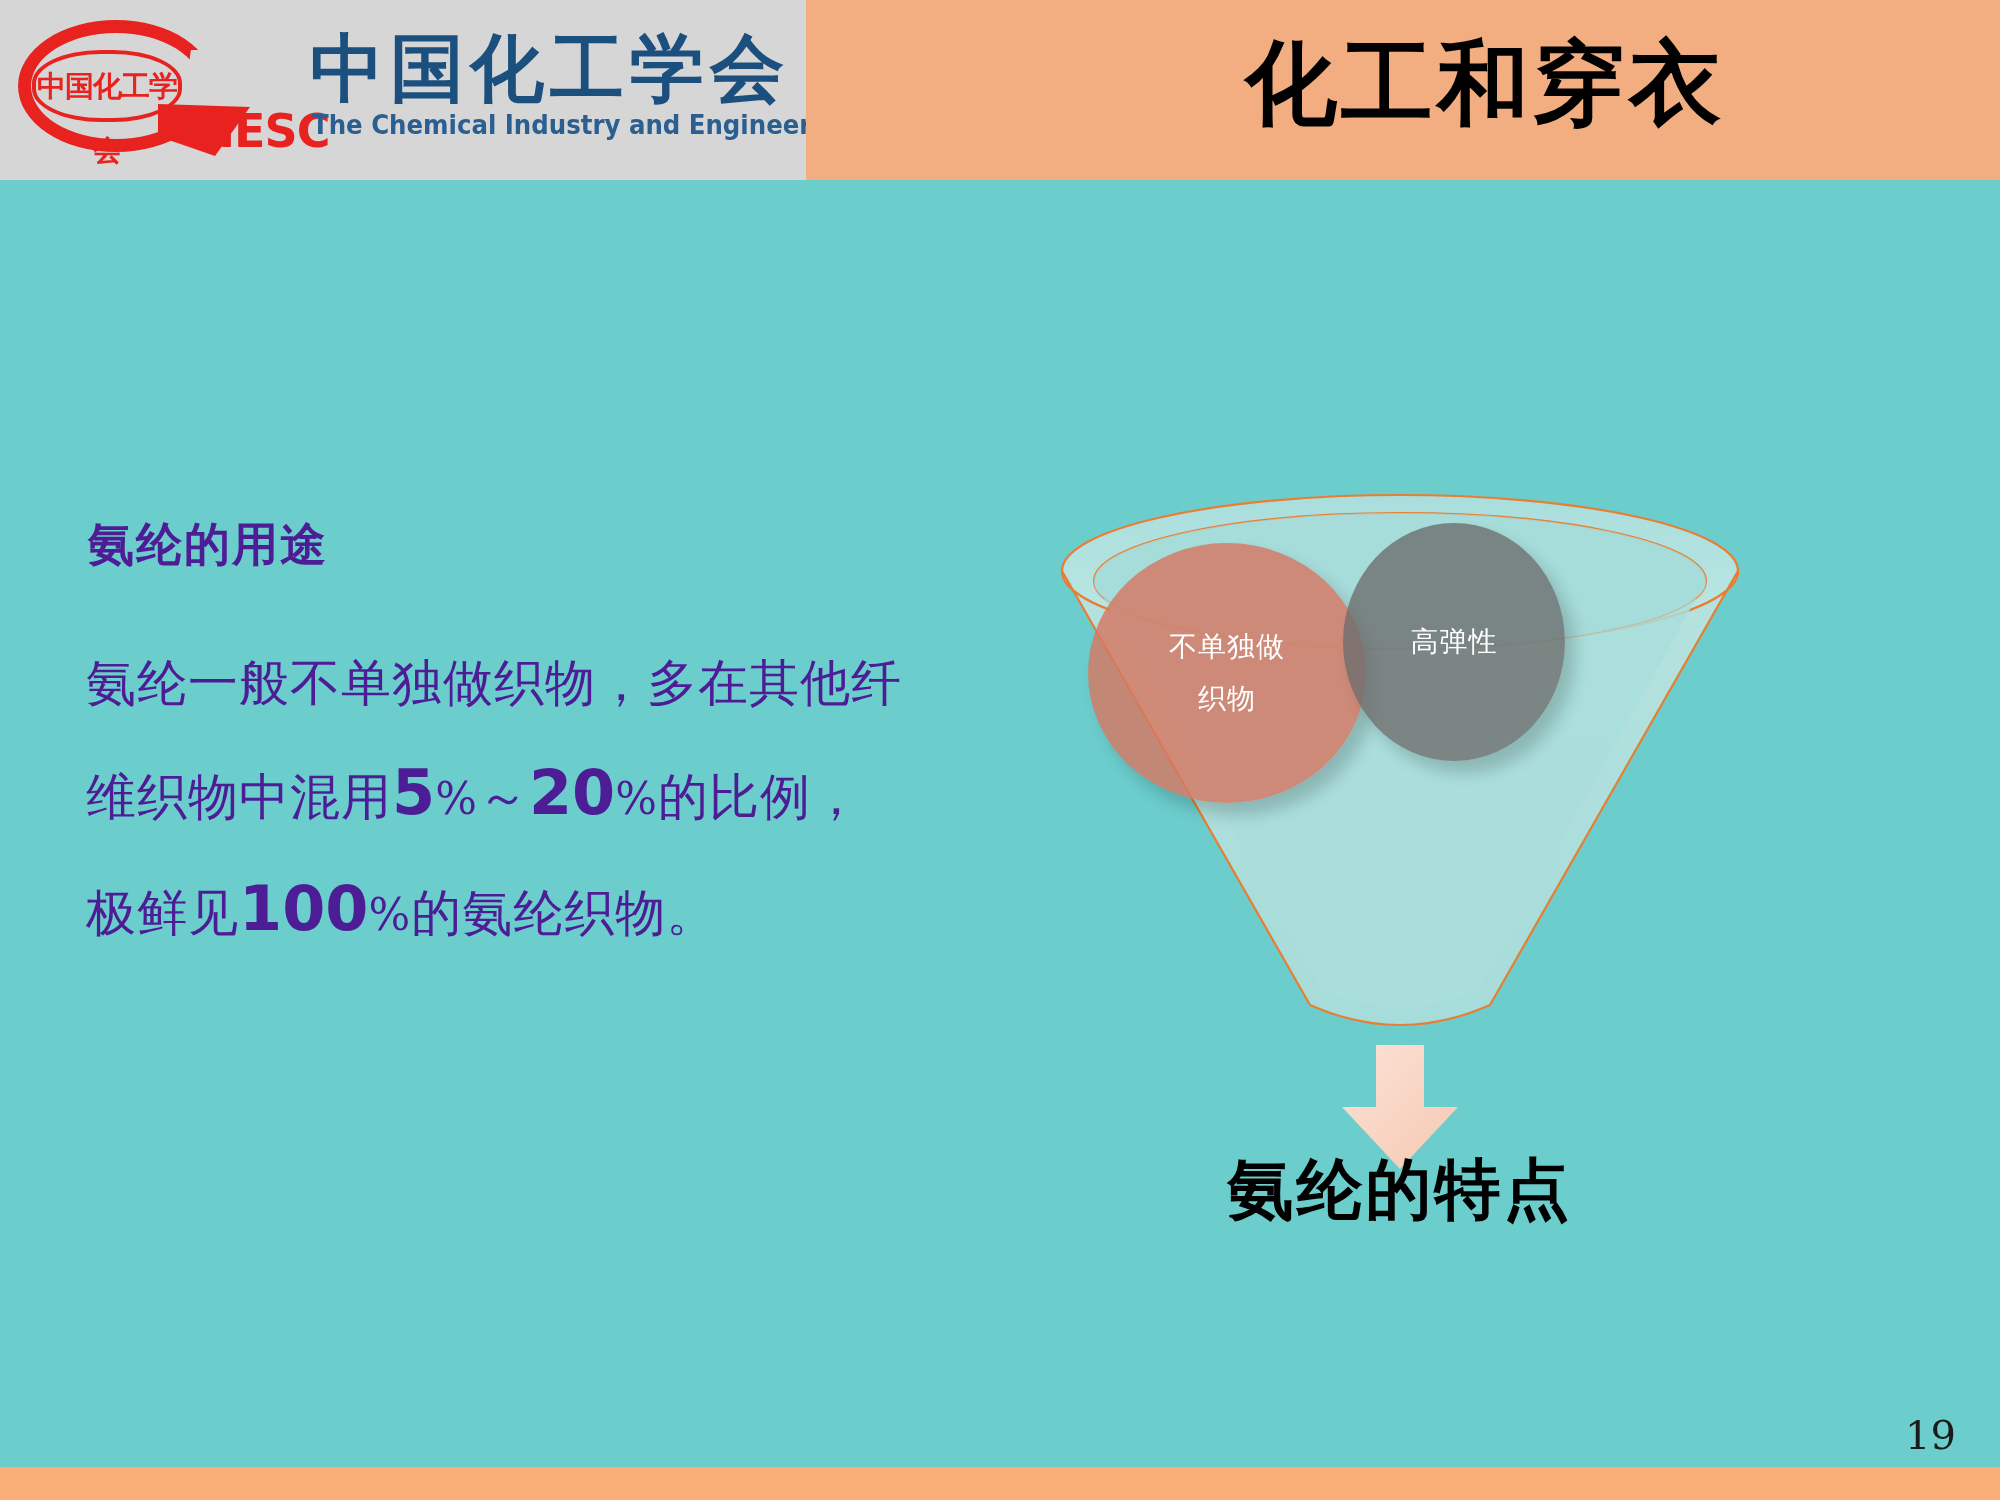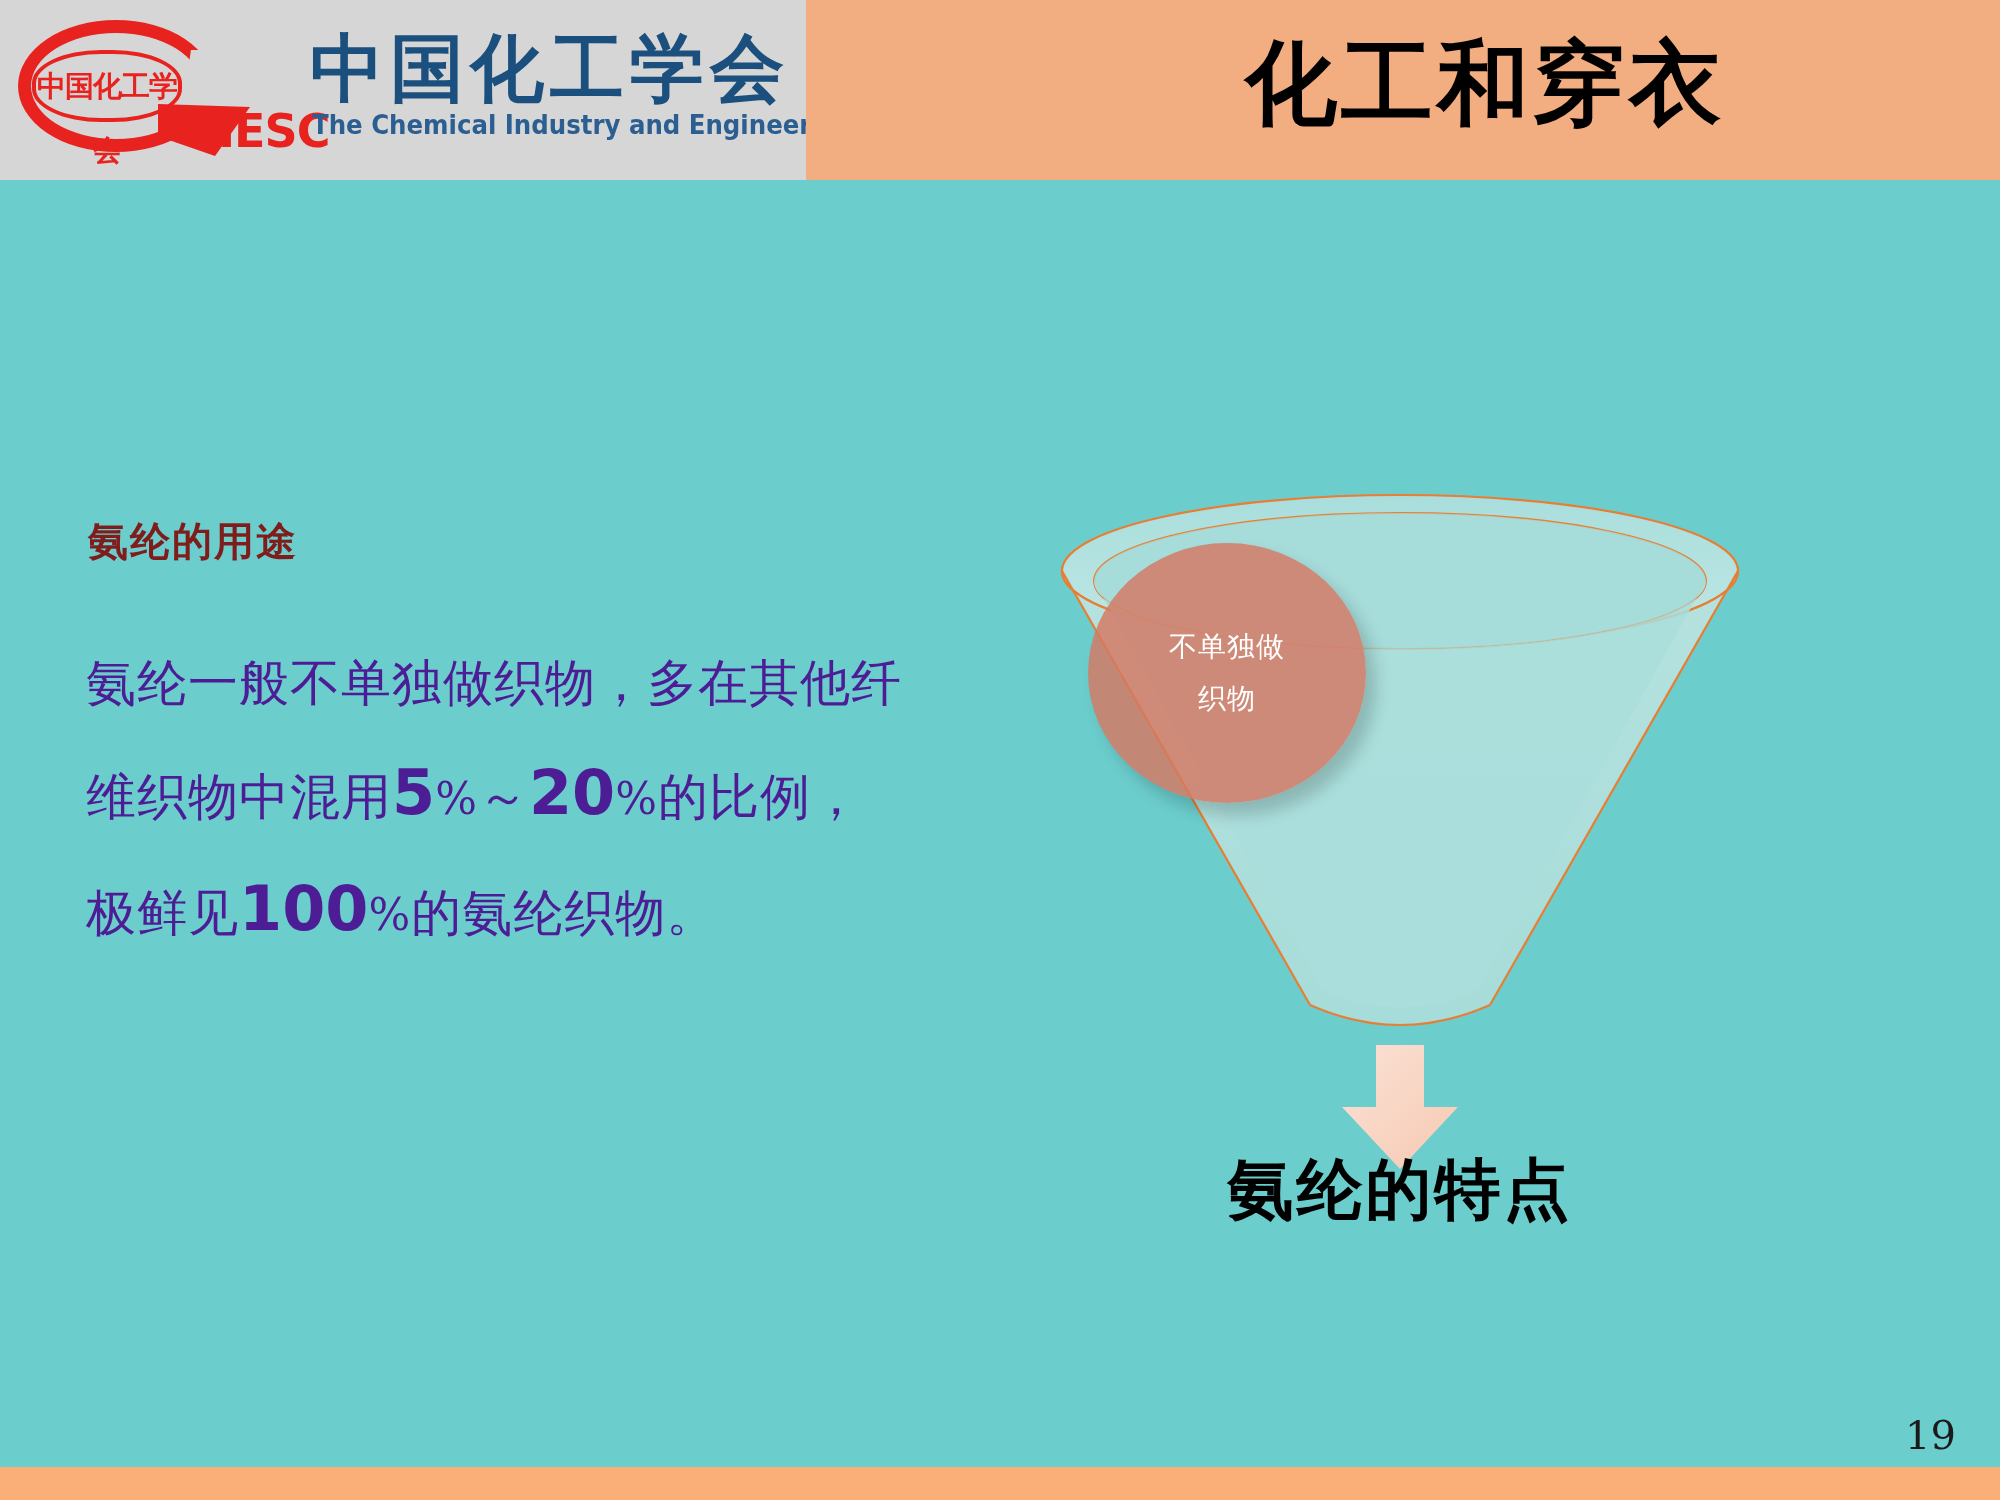--- a/index.html
+++ b/index.html
@@ -113,24 +113,24 @@
     letter-spacing: 4px;
     line-height: 118px;
     text-align: center;
     white-space: nowrap;
   }
 
   
   #body-heading {
     position: absolute;
     left: 88px; top: 514px;
-    color: #7f1d1d;
-    font-family: "DejaVu Serif", serif;
-    font-weight: 700;
-    font-size: 40px;
+    color: #4c1d95;
+    font-family: "DejaVu Serif", serif;
+    font-weight: 700;
+    font-size: 46px;
     letter-spacing: 2px;
     white-space: nowrap;
   }
   #body-paragraph {
     position: absolute;
     left: 86px; top: 628px;
     width: 880px;
     color: #4c1d95;
     font-family: "DejaVu Serif", serif;
     font-size: 50px;
@@ -283,20 +283,23 @@
                A306,68 0 0 1 34,96 Z" fill="#a9dedc" opacity="0.85"></path>
     </svg>
 
     <div class="bubble" id="bubble-fabric">
       <span>
         <span>不单独做</span><br>
         <span>织物</span>
       </span>
     </div>
 
+    <div class="bubble" id="bubble-elastic">
+      <span>高弹性</span>
+    </div>
 
   </div>
 
   <svg id="down-arrow" viewBox="0 0 124 130">
     <defs>
       <linearGradient id="arrowGrad" x1="0" y1="0" x2="1" y2="1">
         <stop offset="0%" stop-color="#fbe2d6"></stop>
         <stop offset="100%" stop-color="#f6c9b2"></stop>
       </linearGradient>
     </defs>

